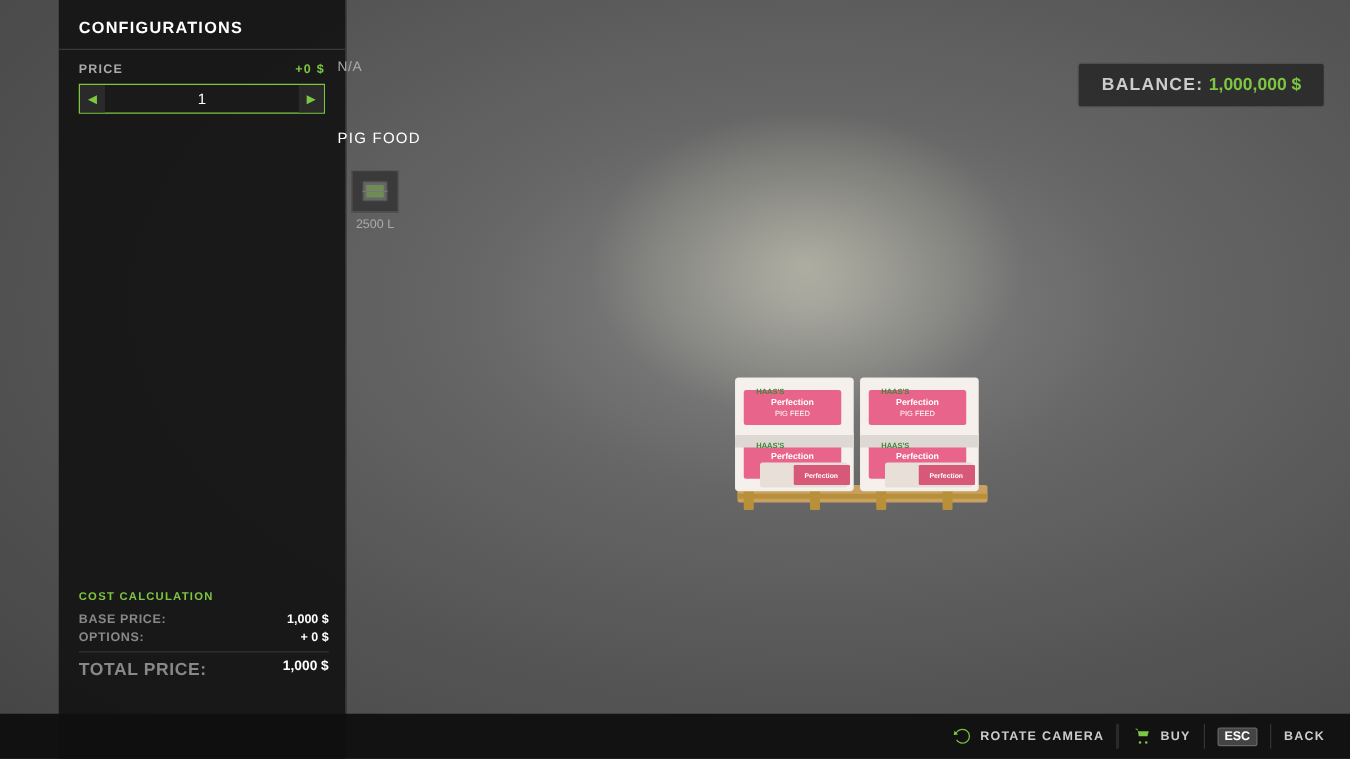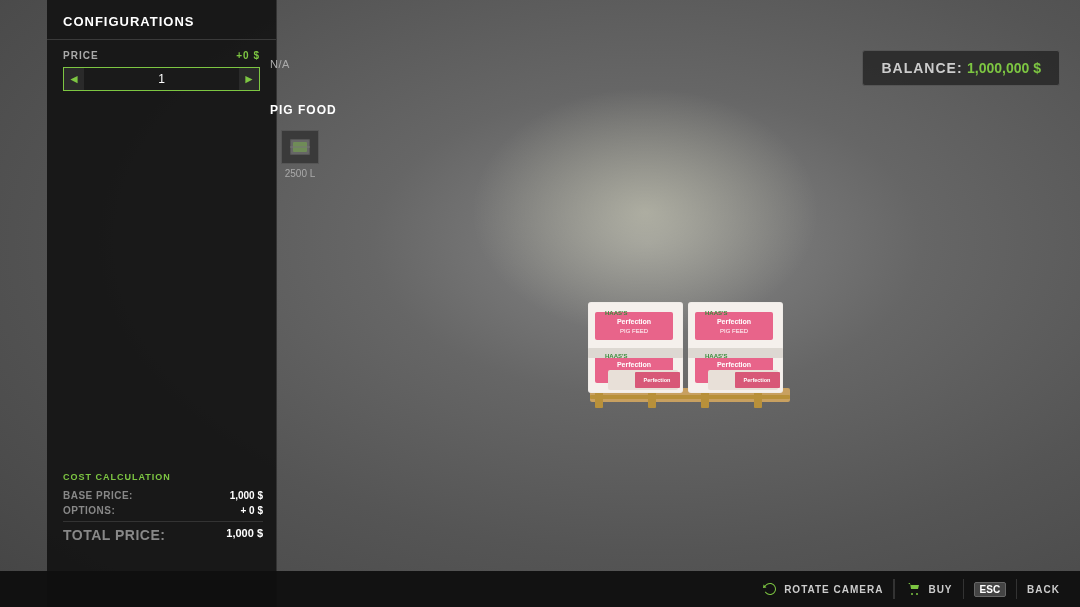--- a/index.html
+++ b/index.html
@@ -104,46 +104,47 @@
       flex: 1;
       text-align: center;
       color: #fff;
       font-size: 12px;
     }
 
     
     .product-label {
       position: absolute;
       left: 270px;
-      top: 58px;
+      top: 48px;
       color: #aaa;
       font-size: 11px;
       letter-spacing: 0.5px;
     }
 
     .product-name {
       position: absolute;
       left: 270px;
       top: 103px;
       color: #fff;
       font-size: 12px;
-      font-weight: bold;
+      font-weight: normal;
       letter-spacing: 1px;
     }
 
     
     .product-icon-container {
       position: absolute;
       left: 270px;
       top: 130px;
       width: 60px;
       height: 55px;
       display: flex;
       flex-direction: column;
       align-items: center;
+      justify-content: flex-end;
     }
 
     .product-icon {
       width: 38px;
       height: 34px;
       background: #3a3a3a;
       border: 1px solid #555;
       display: flex;
       align-items: center;
       justify-content: center;

